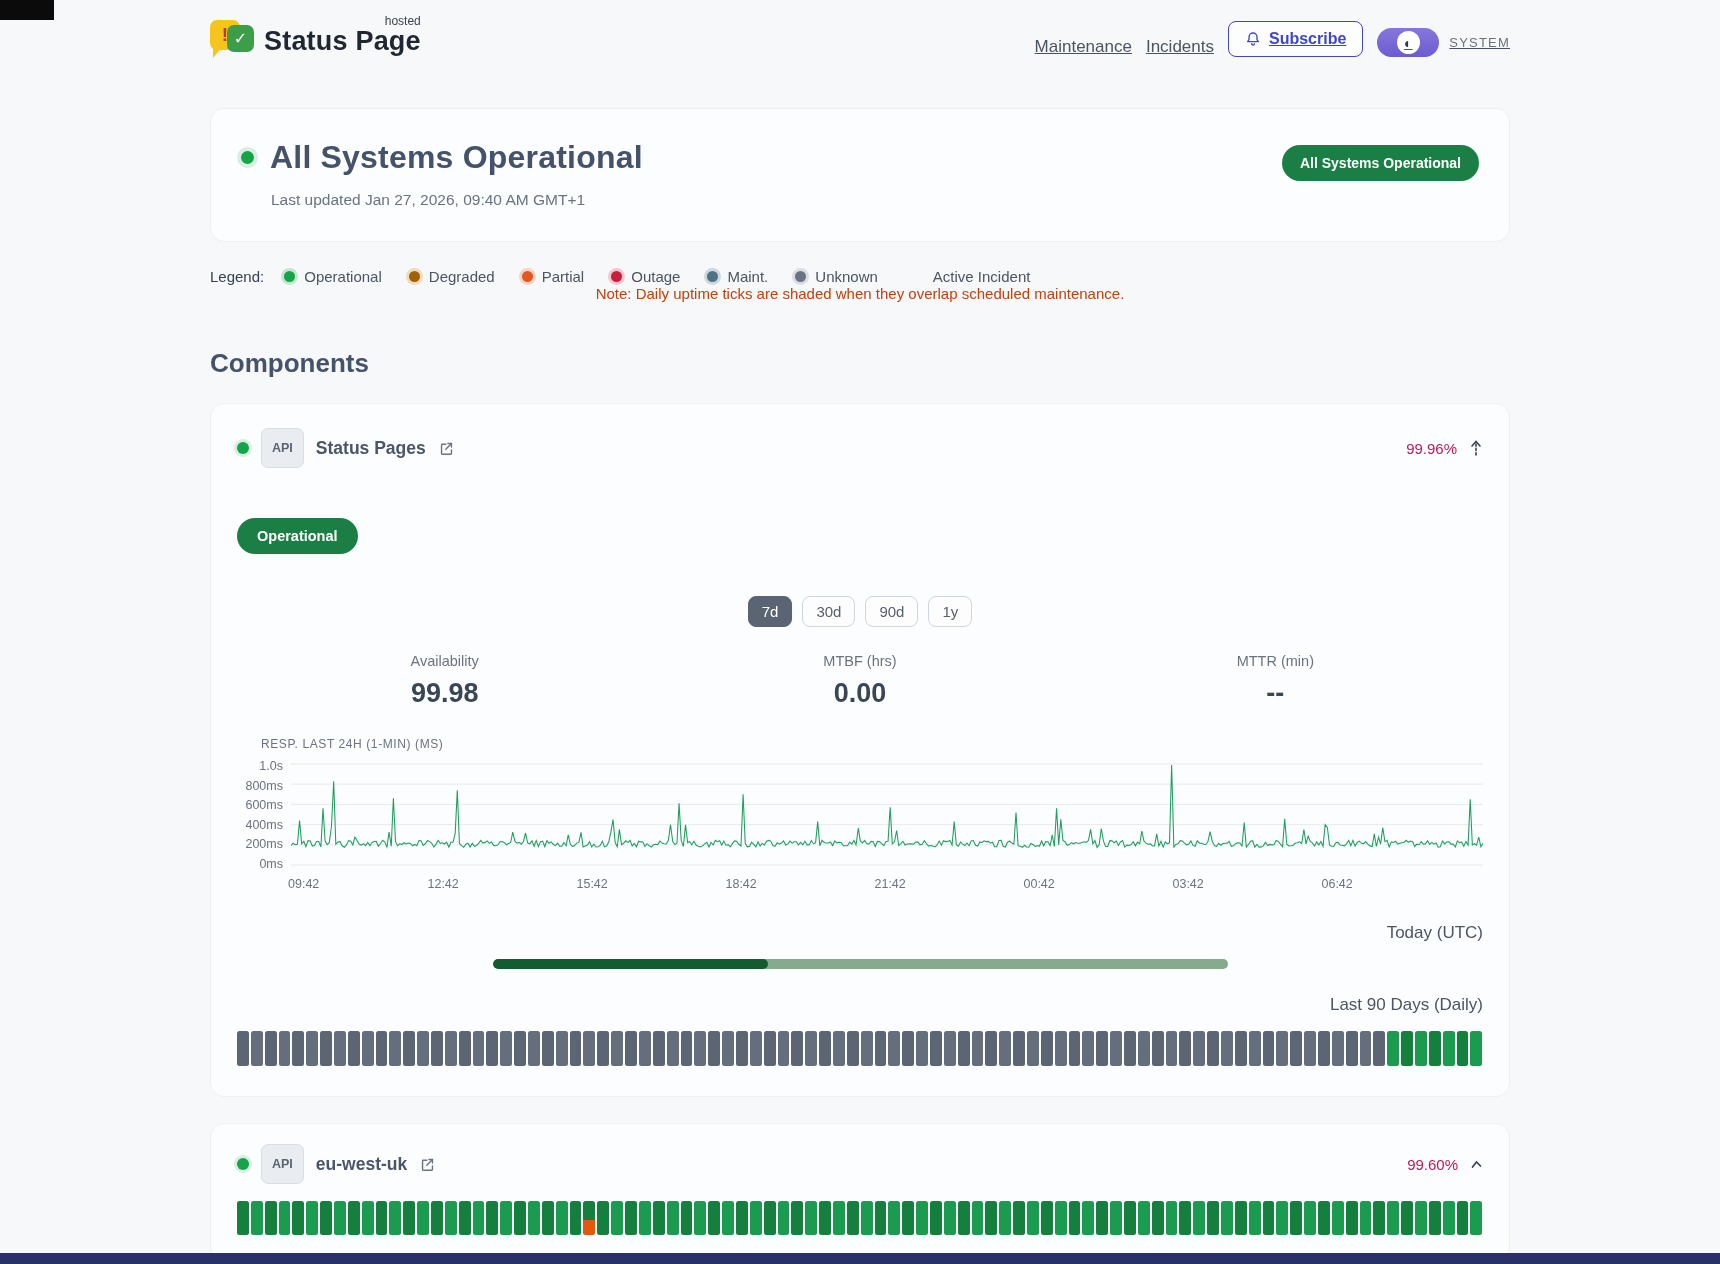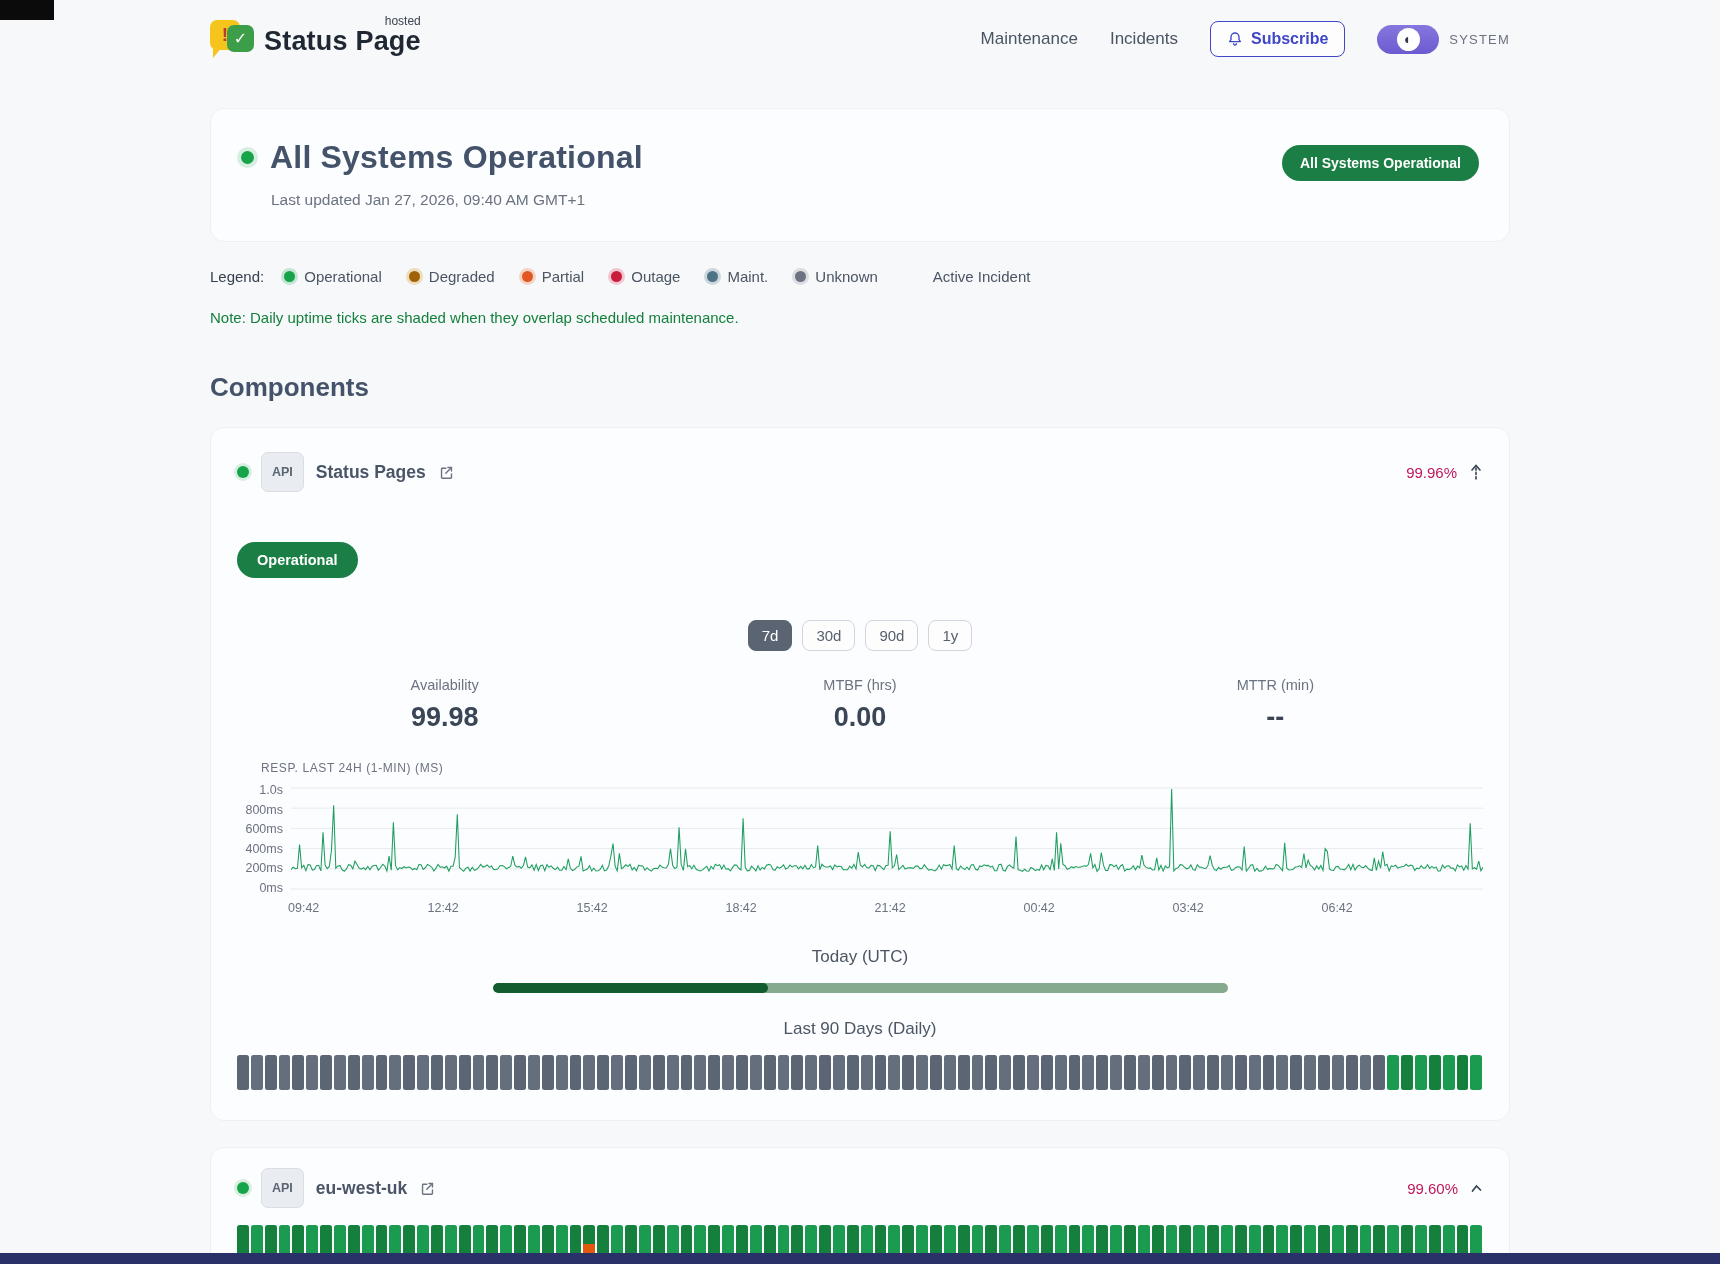--- a/index.html
+++ b/index.html
@@ -27,21 +27,21 @@
     border-left:10px solid #f6c51d; border-bottom:12px solid transparent;
   }
   .logo-icon .bubble-green {
     position:absolute; left:17px; top:7px; width:27px; height:27px; border-radius:7px;
     background:#3d9e4a; display:flex; align-items:center; justify-content:center;
     color:#fff; font-weight:bold; font-size:16px;
   }
   .logo-text { position:relative; padding-top:8px; }
   .logo-title { font-size:27px; font-weight:bold; color:#1f2733; letter-spacing:.2px; }
   .logo-sup { position:absolute; top:-4px; right:0; font-size:12px; color:#3b4350; font-weight:500; }
-  .nav { display:flex; align-items:center; gap:32px; }
+  .nav { display:flex; align-items:flex-end; gap:14px;text-decoration:underline; }
   .nav-link { font-size:17px; color:#4a5563; cursor:pointer; }
   .subscribe-btn {
     display:flex; align-items:center; gap:8px; border:1.5px solid #3f46c8; color:#3f46c8;
     background:#fdfdfe; font-weight:bold; font-size:16px; padding:8px 16px; border-radius:8px; cursor:pointer;
   }
   .theme-group { display:flex; align-items:center; gap:10px; }
   .toggle {
     width:62px; height:29px; border-radius:15px; cursor:pointer;
     background:linear-gradient(180deg,#8577dd,#6c5bd0);
     display:flex; align-items:center; justify-content:center;
@@ -72,21 +72,21 @@
     font-size:14px; padding:10px 18px; border-radius:999px; white-space:nowrap;
   }
 
   
   .legend-row { margin-top:26px; display:flex; align-items:center; }
   .legend-label { font-weight:normal; font-size:15px; color:#374151; margin-right:20px; }
   .legend-item { display:flex; align-items:center; gap:9px; margin-right:27px; }
   .legend-dot { width:11px; height:11px; border-radius:50%; }
   .legend-item span.lbl { font-size:15px; color:#4b5563; }
   .legend-active { margin-left:28px; font-size:15px; color:#4b5563; }
-  .legend-note { margin-top:24px; font-size:15px; color:#15803d; }
+  .legend-note { margin-top:0; font-size:15px; color:#c2410c;text-align:center; }
 
   
   .components-title { margin-top:46px; font-size:26px; font-weight:600; color:#44526a; }
   .comp-card { margin-top:24px; padding:24px 26px 30px; }
   .comp-card.small { padding:20px 26px 26px; margin-top:26px; }
   .comp-head { display:flex; align-items:center; justify-content:space-between; }
   .comp-head-left { display:flex; align-items:center; gap:12px; }
   .comp-dot { width:12px; height:12px; border-radius:50%; background:#17a34a; box-shadow:0 0 0 3px rgba(23,163,74,.16); }
   .comp-tag {
     background:#e9ecf0; border:1px solid #d9dee4; color:#5b6472; font-size:12.5px; font-weight:bold;
@@ -123,21 +123,21 @@
     width:54px; display:flex; flex-direction:column; justify-content:space-between;
     text-align:right; padding-right:8px; font-size:12.5px; color:#6b7280; height:112px;
   }
   .chart-plot { flex:1; position:relative; height:112px; }
   .chart-plot svg { display:block; width:100%; height:112px; }
   .chart-xlabels { position:relative; height:22px; margin-left:54px; margin-top:4px; }
   .chart-xlabels span {
     position:absolute; transform:translateX(-40%); font-size:12.5px; color:#6b7280; top:2px;
   }
 
-  .center-label { margin-top:26px; text-align:center; font-size:17px; color:#4b5563; font-weight:500; }
+  .center-label { margin-top:26px; text-align:right; font-size:17px; color:#4b5563; font-weight:500; }
   .today-progress {
     margin:16px auto 0; width:735px; height:10px; border-radius:6px; background:#85aa8d; overflow:hidden;
   }
   .today-progress-fill { height:100%; background:#135c30; border-radius:6px; }
 
   .history-bar { margin-top:16px; display:flex; gap:2px; height:35px; }
   .history-bar .tick { flex:1; border-radius:2.5px; }
   .comp-card.small .history-bar { height:34px; margin-top:17px; }
 
   .bottom-bar { position:absolute; left:0; bottom:0; width:100%; height:11px; background:#2a3168; }

